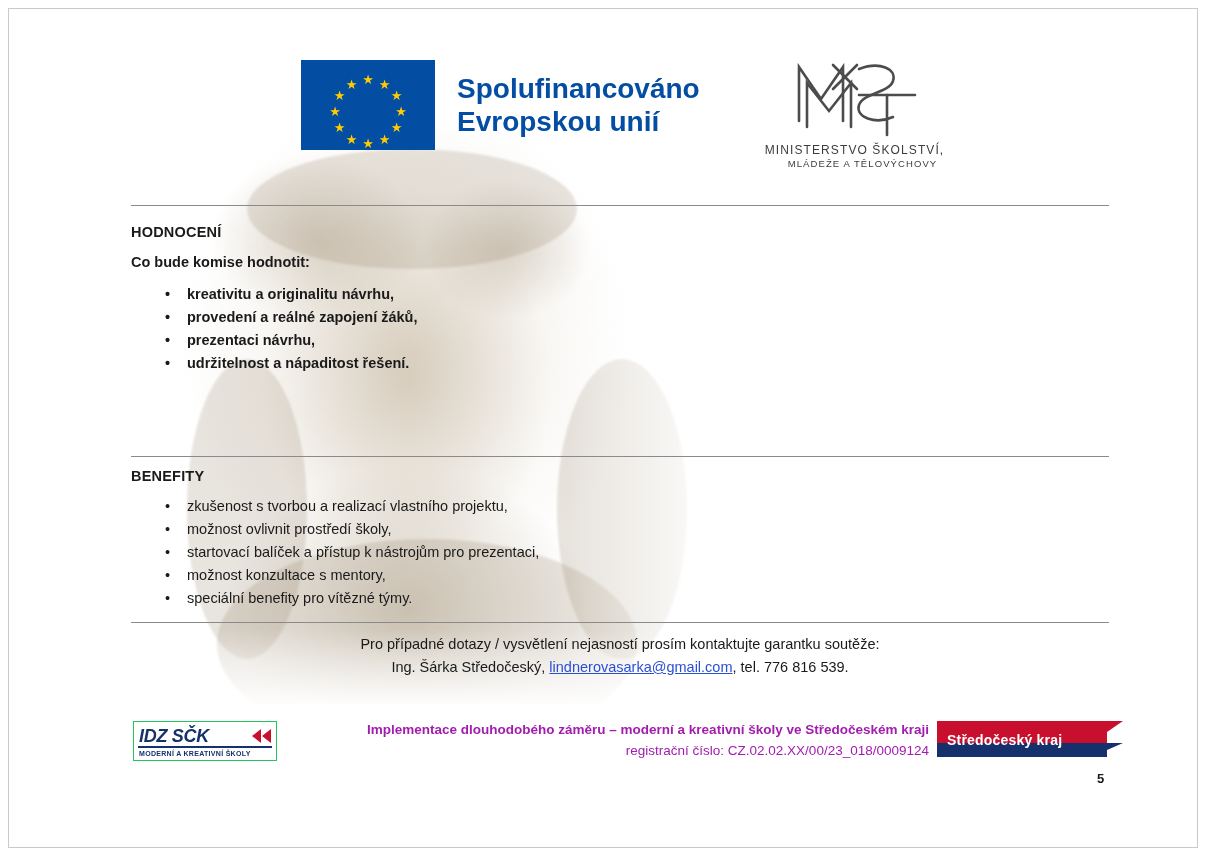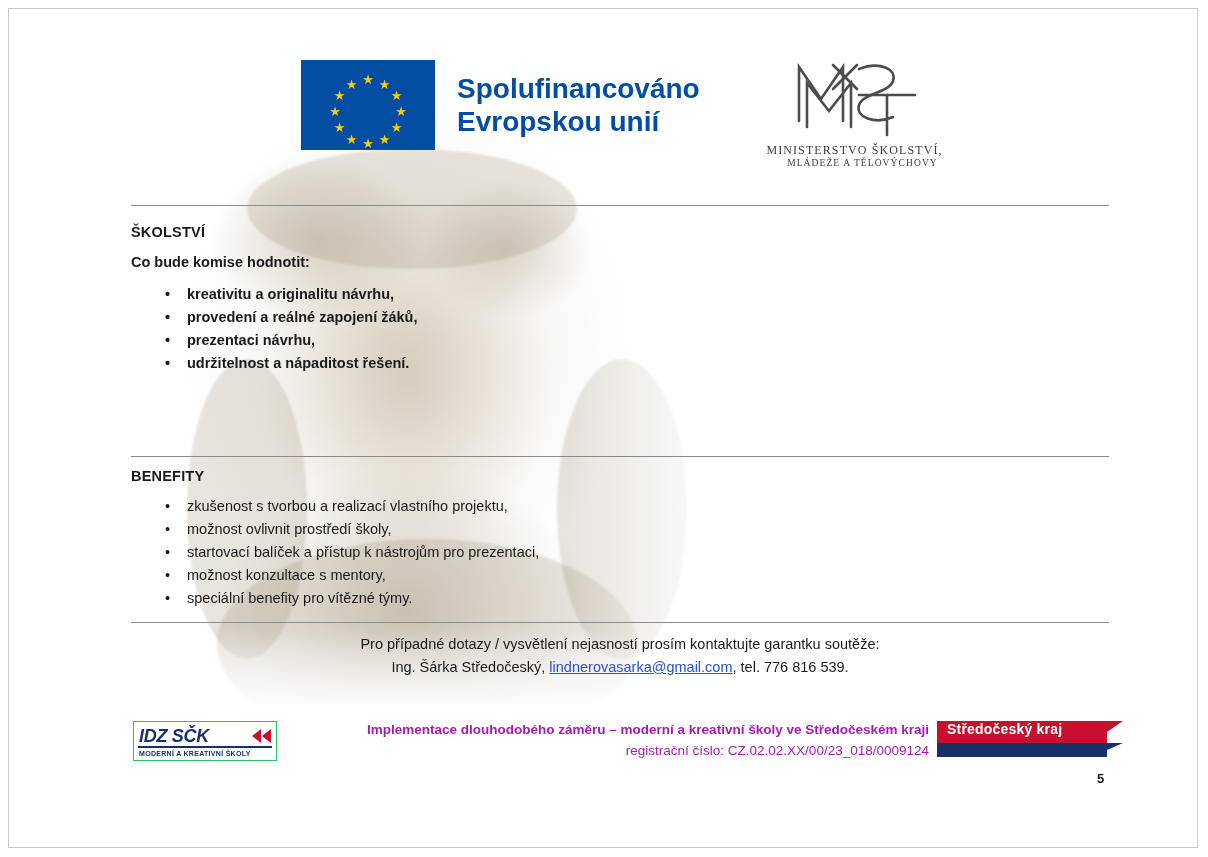--- a/index.html
+++ b/index.html
@@ -114,21 +114,20 @@
     font-weight: bold;
     white-space: pre-line;
   }
 
   .msmt-logo {
     position: absolute;
     left: 738px;
     top: 46px;
     width: 215px;
     height: 110px;
-    font-family: Liberation Serif, serif;
   }
   .msmt-line1 {
     position: absolute;
     left: 0; top: 88px;
     width: 215px;
     text-align: center;
     font-size: 12px;
     letter-spacing: 1.1px;
     color: #3c3c3c;
   }
@@ -324,21 +323,21 @@
   .skraj-flag-blue {
     position: absolute;
     left: 170px; top: 22px;
     width: 0; height: 0;
     border-top: 7px solid #16306b;
     border-bottom: 7px solid transparent;
     border-right: 16px solid transparent;
   }
   .skraj-label {
     position: absolute;
-    left: 10px; top: 0;
+    left: 10px; top: 11px;
     font-size: 14px;
     font-weight: bold;
     color: #ffffff;
     letter-spacing: 0.2px;
   }
 
   .page-number {
     position: absolute;
     left: 1088px;
     top: 762px;
@@ -396,21 +395,21 @@
       </g>
     </svg>
     <div class="msmt-line1">MINISTERSTVO ŠKOLSTVÍ,</div>
     <div class="msmt-line2">MLÁDEŽE A TĚLOVÝCHOVY</div>
   </div>
 
   <div class="rule rule-1"></div>
   <div class="rule rule-2"></div>
   <div class="rule rule-3"></div>
 
-  <div id="hodnoceni-title" class="section-title">ŠKOLSTVÍ</div>
+  <div id="hodnoceni-title" class="section-title">HODNOCENÍ</div>
   <div class="sub-title">Co bude komise hodnotit:</div>
   <ul id="hodnoceni-list" class="bullets">
     <li>kreativitu a originalitu návrhu,</li>
     <li>provedení a reálné zapojení žáků,</li>
     <li>prezentaci návrhu,</li>
     <li>udržitelnost a nápaditost řešení.</li>
   </ul>
 
   <div id="benefity-title" class="section-title">BENEFITY</div>
   <ul id="benefity-list" class="bullets">

